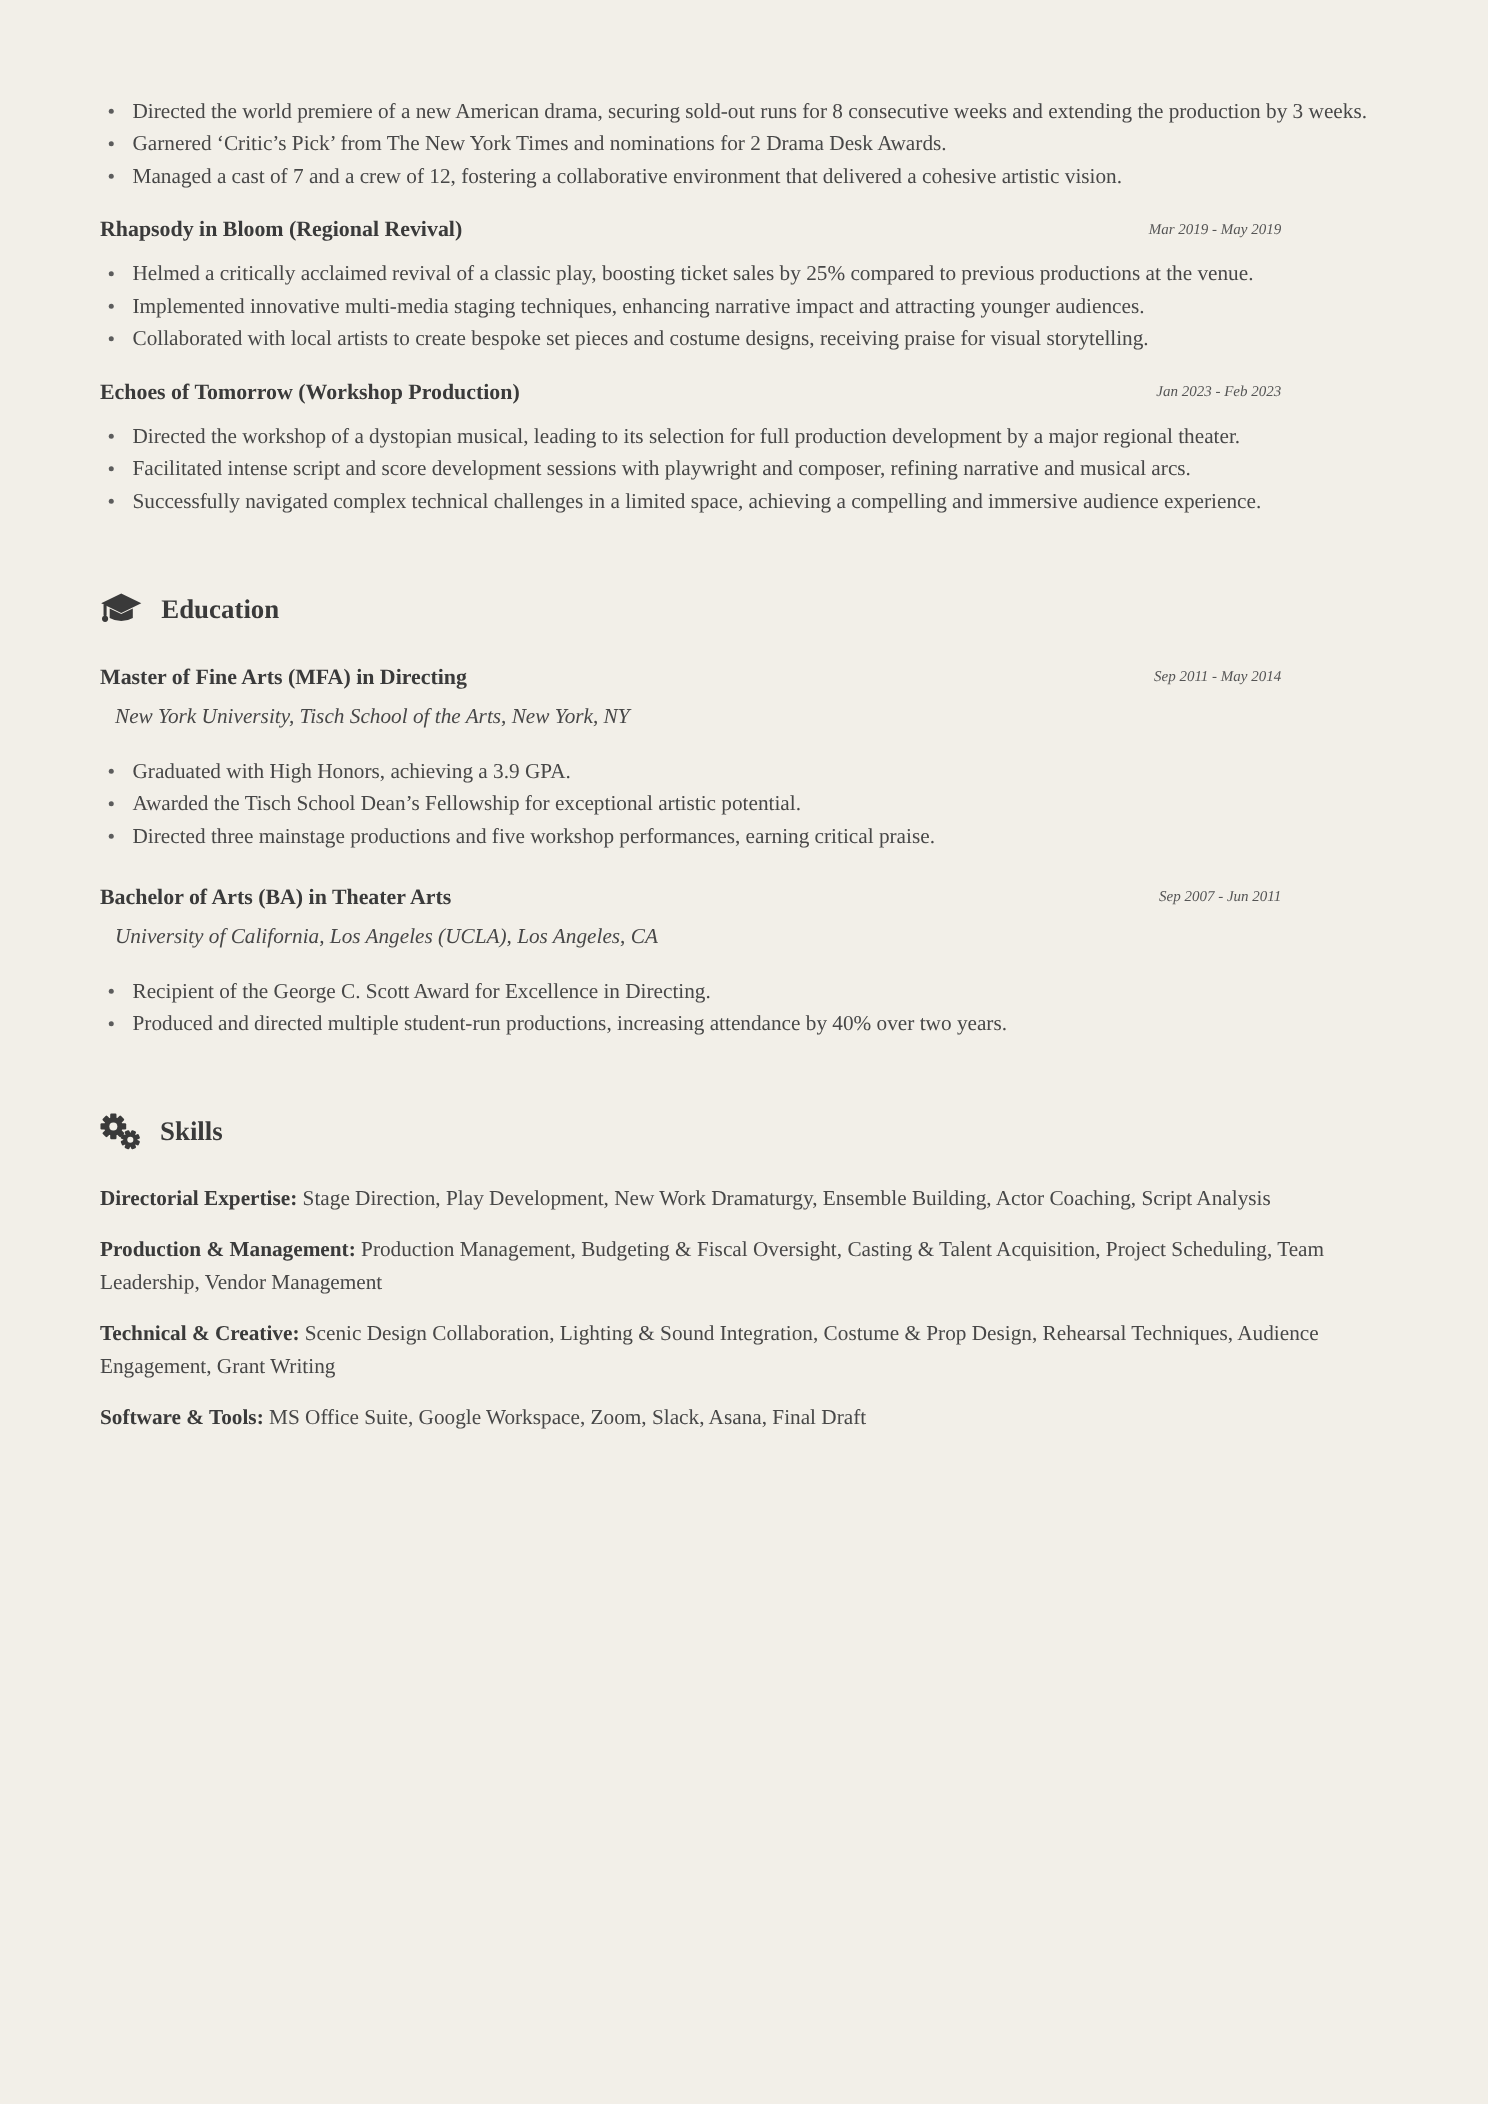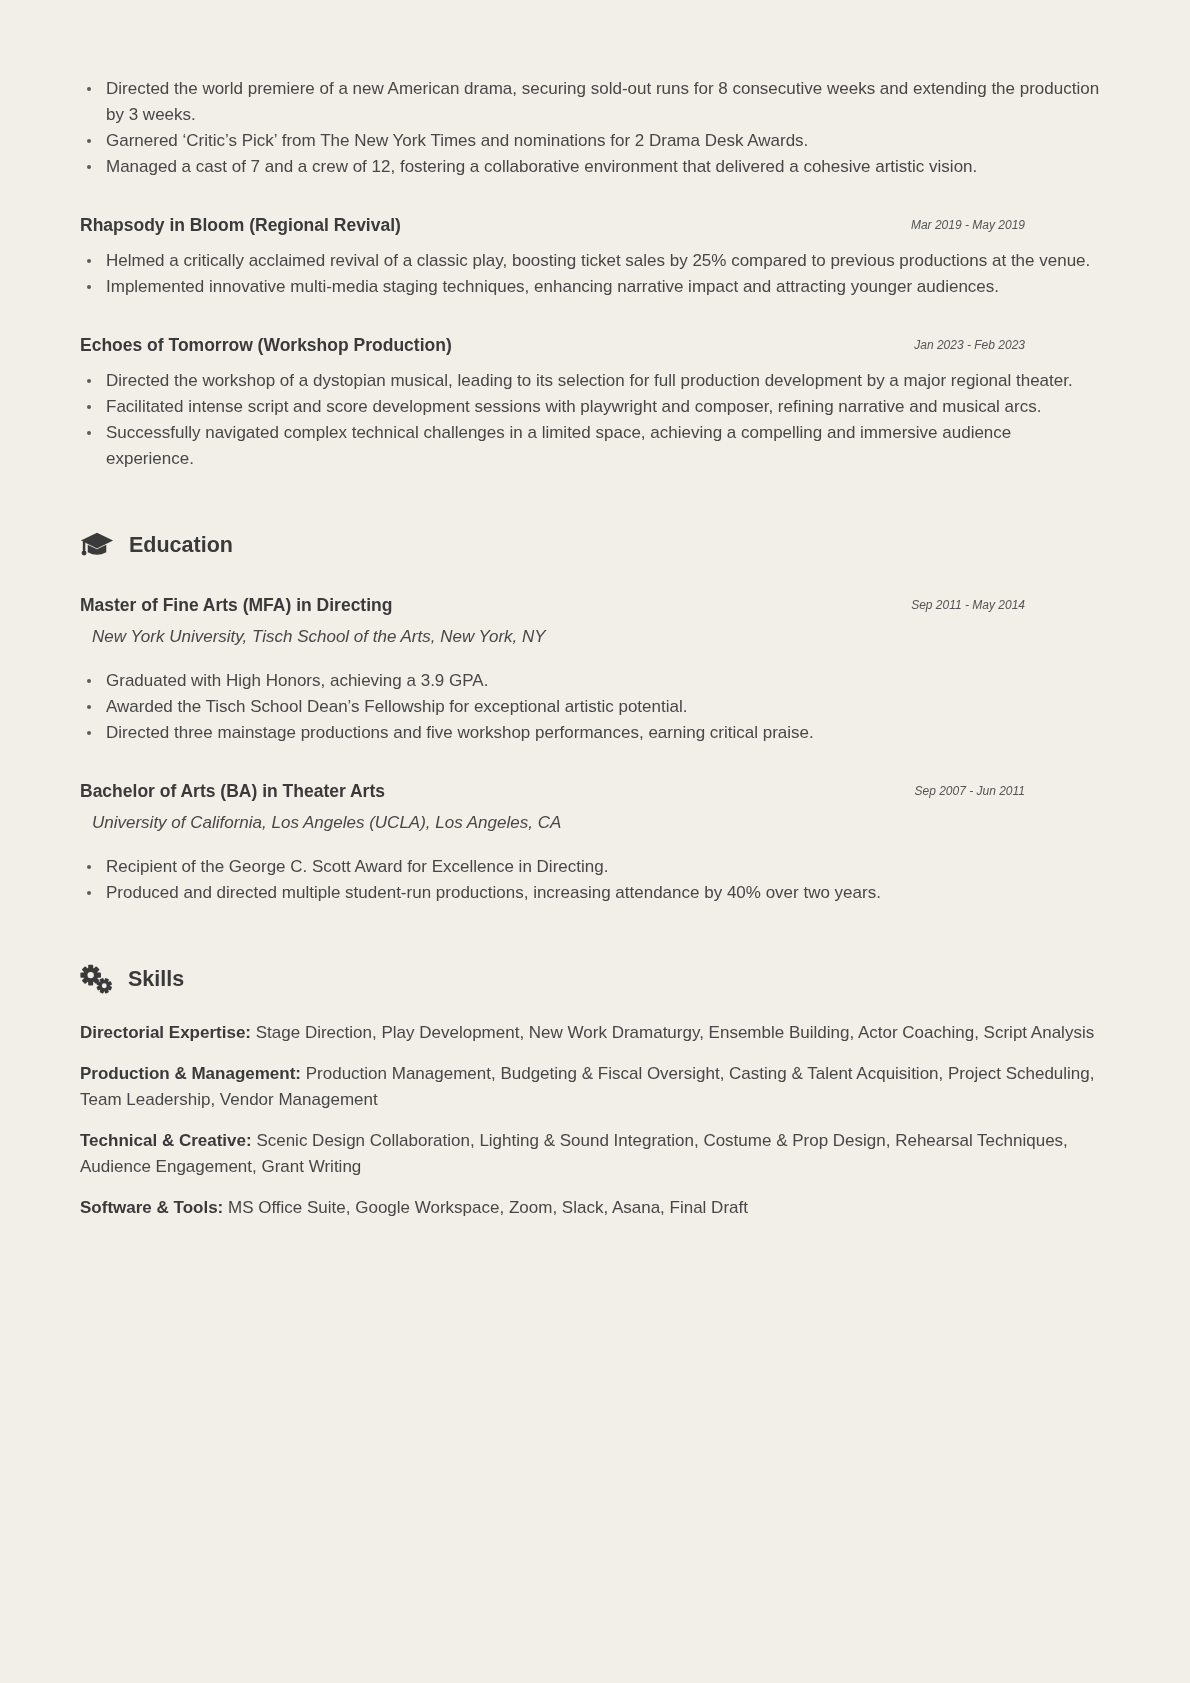--- a/index.html
+++ b/index.html
@@ -8,21 +8,21 @@
     background: #f2efe8;
   }
   .page {
     position: relative;
     width: 1190px;
     height: 1683px;
     box-sizing: border-box;
     background: #f2efe8;
     overflow: hidden;
     padding: 76px 90px 0 80px;
-    font-family: Liberation Sans, sans-serif;
+    font-family: Liberation Serif, serif;
     font-size: 17px;
     line-height: 26px;
     color: #474747;
   }
   ul.bullets {
     list-style: none;
     margin: 0;
     padding: 0;
   }
   ul.bullets li {
@@ -38,21 +38,21 @@
     width: 4px;
     height: 4px;
     border-radius: 50%;
     background: #5c5c5c;
   }
   .entry-header {
     display: flex;
     justify-content: space-between;
     align-items: flex-start;
     padding-right: 75px;
-    margin: 32px 0 10px 0;
+    margin: 16px 0 10px 0;
   }
   .edu .entry-header { margin-bottom: 6px; }
   .entry-title {
     font-weight: bold;
     font-size: 17.5px;
     color: #3a3a3a;
   }
   .entry-date {
     font-style: italic;
     font-size: 12px;
@@ -92,20 +92,21 @@
   </ul>
 
   <div>
     <div class="entry-header">
       <span class="entry-title">Rhapsody in Bloom (Regional Revival)</span>
       <span class="entry-date">Mar 2019 - May 2019</span>
     </div>
     <ul class="bullets">
       <li><span class="dot"></span><span>Helmed a critically acclaimed revival of a classic play, boosting ticket sales by 25% compared to previous productions at the venue.</span></li>
       <li><span class="dot"></span><span>Implemented innovative multi-media staging techniques, enhancing narrative impact and attracting younger audiences.</span></li>
+      <li><span class="dot"></span><span>Collaborated with local artists to create bespoke set pieces and costume designs, receiving praise for visual storytelling.</span></li>
     </ul>
   </div>
 
   <div>
     <div class="entry-header">
       <span class="entry-title">Echoes of Tomorrow (Workshop Production)</span>
       <span class="entry-date">Jan 2023 - Feb 2023</span>
     </div>
     <ul class="bullets">
       <li><span class="dot"></span><span>Directed the workshop of a dystopian musical, leading to its selection for full production development by a major regional theater.</span></li>

